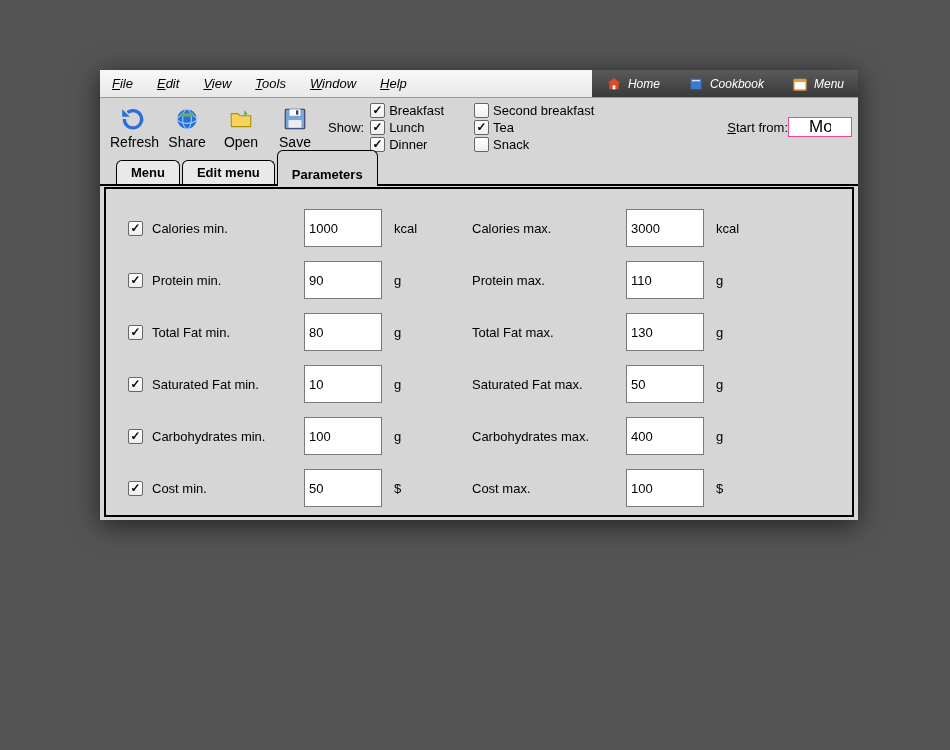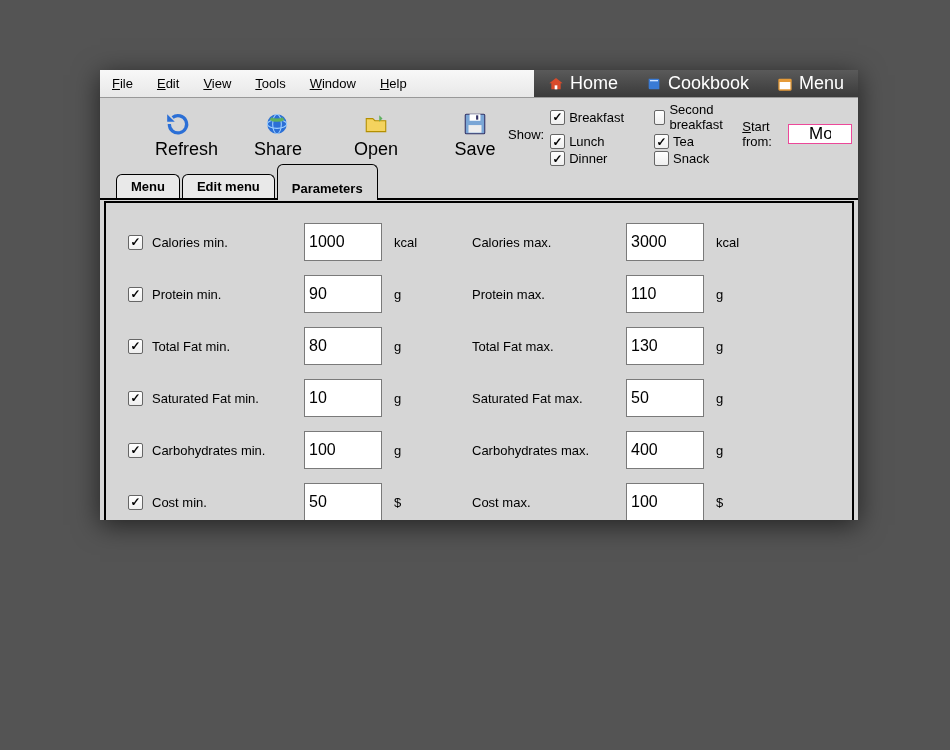--- a/index.html
+++ b/index.html
@@ -20,57 +20,57 @@
     overflow: hidden;
   }
 
   
   .menubar {
     display: flex;
     align-items: stretch;
     height: 28px;
     background: linear-gradient(#f8f8f8, #e8e8e8);
     border-bottom: 1px solid #999;
+    font-style: italic;
   }
   .menubar .menu-item {
     padding: 6px 12px 4px 12px;
     cursor: default;
     color: #000;
   }
   .menubar .menu-item .u { text-decoration: underline; }
   .menubar .right-nav {
     margin-left: auto;
     display: flex;
     background: linear-gradient(#5a5a5a, #3a3a3a);
     color: #fff;
   }
   .right-nav-item {
     display: flex;
     align-items: center;
     gap: 6px;
     padding: 0 14px;
-    font-size: 18px;
+    font-size: 12px;
     cursor: pointer;
   }
   .right-nav-item svg, .tb-icon svg { display: block; }
 
   
   .toolbar {
     display: flex;
     align-items: center;
     padding: 4px 6px 6px 6px;
     background: #d6d6d6;
   }
   .tb-btn {
     width: 54px;
     text-align: center;
-    font-size: 18px;
+    font-size: 14px;
     padding: 2px 4px;
     cursor: pointer;
-    margin-left: 45px;
   }
   .tb-icon { height: 30px; display: flex; align-items: center; justify-content: center; }
 
   .show-block {
     margin-left: 6px;
     display: flex;
     align-items: center;
     gap: 6px;
     font-size: 13px;
   }
@@ -145,21 +145,21 @@
     display: grid;
     grid-template-columns: 20px 148px 82px 34px 40px 150px 82px 34px;
     align-items: center;
     column-gap: 4px;
     justify-content: start;
   }
   .param-row .label-min, .param-row .label-max { padding-right: 6px; white-space: nowrap; }
   .param-row input[type=text] {
     width: 78px; height: 38px;
     border: 1px solid #7a7a7a; background:#fff;
-    font-size: 16px; padding: 16px 4px;
+    font-size: 13px; padding: 16px 4px;
   }
   .param-row .unit { padding-left: 4px; }
   .param-row .spacer { }
 </style>
 </head>
 <body>
 
 <div class="app-window">
 
   <div class="menubar">

